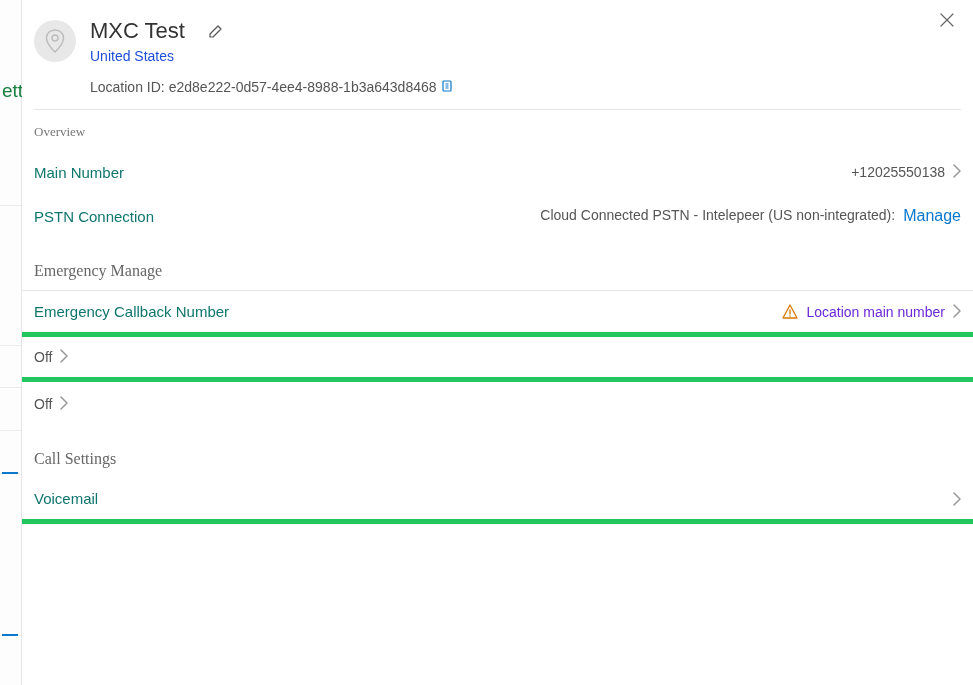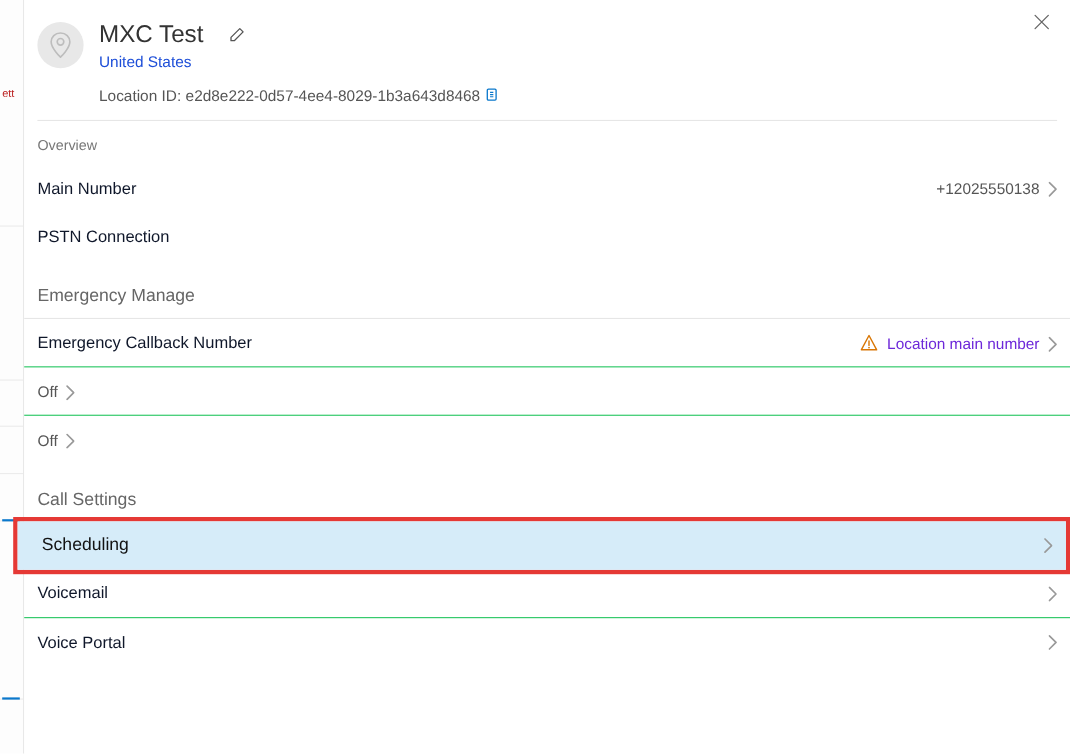--- a/index.html
+++ b/index.html
@@ -22,22 +22,22 @@
       top: 0;
       width: 22px;
       height: 100%;
       border-right: 1px solid #e6e6e6;
       background: #fdfdfd;
     }
     .left-stub .stub-text {
       position: absolute;
       top: 80px;
       left: 2px;
-      font-size: 10px;
-      color: #b91c1c;
+      font-size: 19px;
+      color: #15803d;
     }
     .left-stub .stub-row {
       position: absolute;
       left: 0;
       right: 0;
       height: 36px;
       border-bottom: 1px solid #ececec;
     }
     .left-stub .stub-row.r1 { top: 170px; }
     .left-stub .stub-row.r2 { top: 310px; }
@@ -126,50 +126,51 @@
     }
     .divider {
       height: 1px;
       background: #e6e6e6;
       margin: 0 12px;
     }
     .section-header {
       font-size: 13px;
       color: #777;
       padding: 14px 12px 10px 12px;
+      font-family: Liberation Serif, serif;
     }
     .section-header.big {
       font-size: 16px;
       color: #666;
       padding: 24px 12px 10px 12px;
     }
     .row {
       display: flex;
       align-items: center;
       justify-content: space-between;
       padding: 12px 12px 12px 12px;
       min-height: 44px;
-      border-bottom: 1px solid #22c55e;
+      border-bottom: 5px solid #22c55e;
       cursor: pointer;
     }
     .row.no-border {
       border-bottom: none;
     }
     .row .label {
       font-size: 15px;
-      color: #0f172a;
+      color: #0f766e;
       display: flex;
       align-items: center;
       gap: 8px;
     }
     .row .value {
       font-size: 14px;
       color: #555;
       display: flex;
-      align-items: flex-end;
+      align-items: flex-start;
       gap: 8px;
     }
     .row .value.warn {
       color: #6d28d9;
     }
     .chevron {
       color: #999;
       flex-shrink: 0;
     }
     .manage-link {
@@ -237,21 +238,21 @@
         <span class="loc-title">MXC Test</span>
         <span class="edit-icon">
           <svg width="16" height="16" viewBox="0 0 16 16">
             <path d="M2 11 L10 3 L13 6 L5 14 L2 14 Z" fill="none" stroke="currentColor" stroke-width="1.2" stroke-linejoin="round"></path>
           </svg>
         </span>
       </div>
       <div class="subtitle">United States</div>
       <div class="loc-id-row">
         <span>Location ID:</span>
-        <span>e2d8e222-0d57-4ee4-8029-1b3a643d8468</span>
+        <span>e2d8e222-0d57-4ee4-8988-1b3a643d8468</span>
         <span class="copy-icon">
           <svg width="14" height="14" viewBox="0 0 14 14">
             <rect x="2" y="1" width="8" height="10" rx="1" fill="none" stroke="currentColor" stroke-width="1.2"></rect>
             <path d="M4.5 4 H7.5 M4.5 6 H7.5 M4.5 8 H7.5" stroke="currentColor" stroke-width="1"></path>
           </svg>
         </span>
       </div>
     </div>
   </div>
 
@@ -264,20 +265,24 @@
     <div class="value">
       <span>+12025550138</span>
       <svg class="chevron" width="8" height="14" viewBox="0 0 8 14">
         <path d="M1 1 L7 7 L1 13" fill="none" stroke="currentColor" stroke-width="1.5" stroke-linecap="round" stroke-linejoin="round"></path>
       </svg>
     </div>
   </div>
 
   <div class="row no-border">
     <div class="label">PSTN Connection</div>
+    <div class="value">
+      <span class="pstn-text">Cloud Connected PSTN - Intelepeer (US non-integrated):</span>
+      <span class="manage-link">Manage</span>
+    </div>
   </div>
 
   <div class="section-header big">Emergency Manage</div>
   <div class="sub-divider"></div>
 
   <div class="row">
     <div class="label">Emergency Callback Number</div>
     <div class="value warn">
       <svg class="warn-icon" width="16" height="16" viewBox="0 0 16 16">
         <path d="M8 1 L15 14 L1 14 Z" fill="none" stroke="currentColor" stroke-width="1.3" stroke-linejoin="round"></path>
@@ -305,36 +310,22 @@
     <div class="value">
       <span>Off</span>
       <svg class="chevron" width="8" height="14" viewBox="0 0 8 14">
         <path d="M1 1 L7 7 L1 13" fill="none" stroke="currentColor" stroke-width="1.5" stroke-linecap="round" stroke-linejoin="round"></path>
       </svg>
     </div>
   </div>
 
   <div class="section-header big">Call Settings</div>
 
-  <div class="highlight-wrap">
-    <div class="highlight-row">
-      <div class="label">Scheduling</div>
-      <svg class="chevron" width="8" height="14" viewBox="0 0 8 14">
-        <path d="M1 1 L7 7 L1 13" fill="none" stroke="currentColor" stroke-width="1.5" stroke-linecap="round" stroke-linejoin="round"></path>
-      </svg>
-    </div>
-  </div>
 
   <div class="row">
     <div class="label">Voicemail</div>
     <svg class="chevron" width="8" height="14" viewBox="0 0 8 14">
       <path d="M1 1 L7 7 L1 13" fill="none" stroke="currentColor" stroke-width="1.5" stroke-linecap="round" stroke-linejoin="round"></path>
     </svg>
   </div>
 
-  <div class="row no-border">
-    <div class="label">Voice Portal</div>
-    <svg class="chevron" width="8" height="14" viewBox="0 0 8 14">
-      <path d="M1 1 L7 7 L1 13" fill="none" stroke="currentColor" stroke-width="1.5" stroke-linecap="round" stroke-linejoin="round"></path>
-    </svg>
-  </div>
 
 </div>
 
 </body></html>

